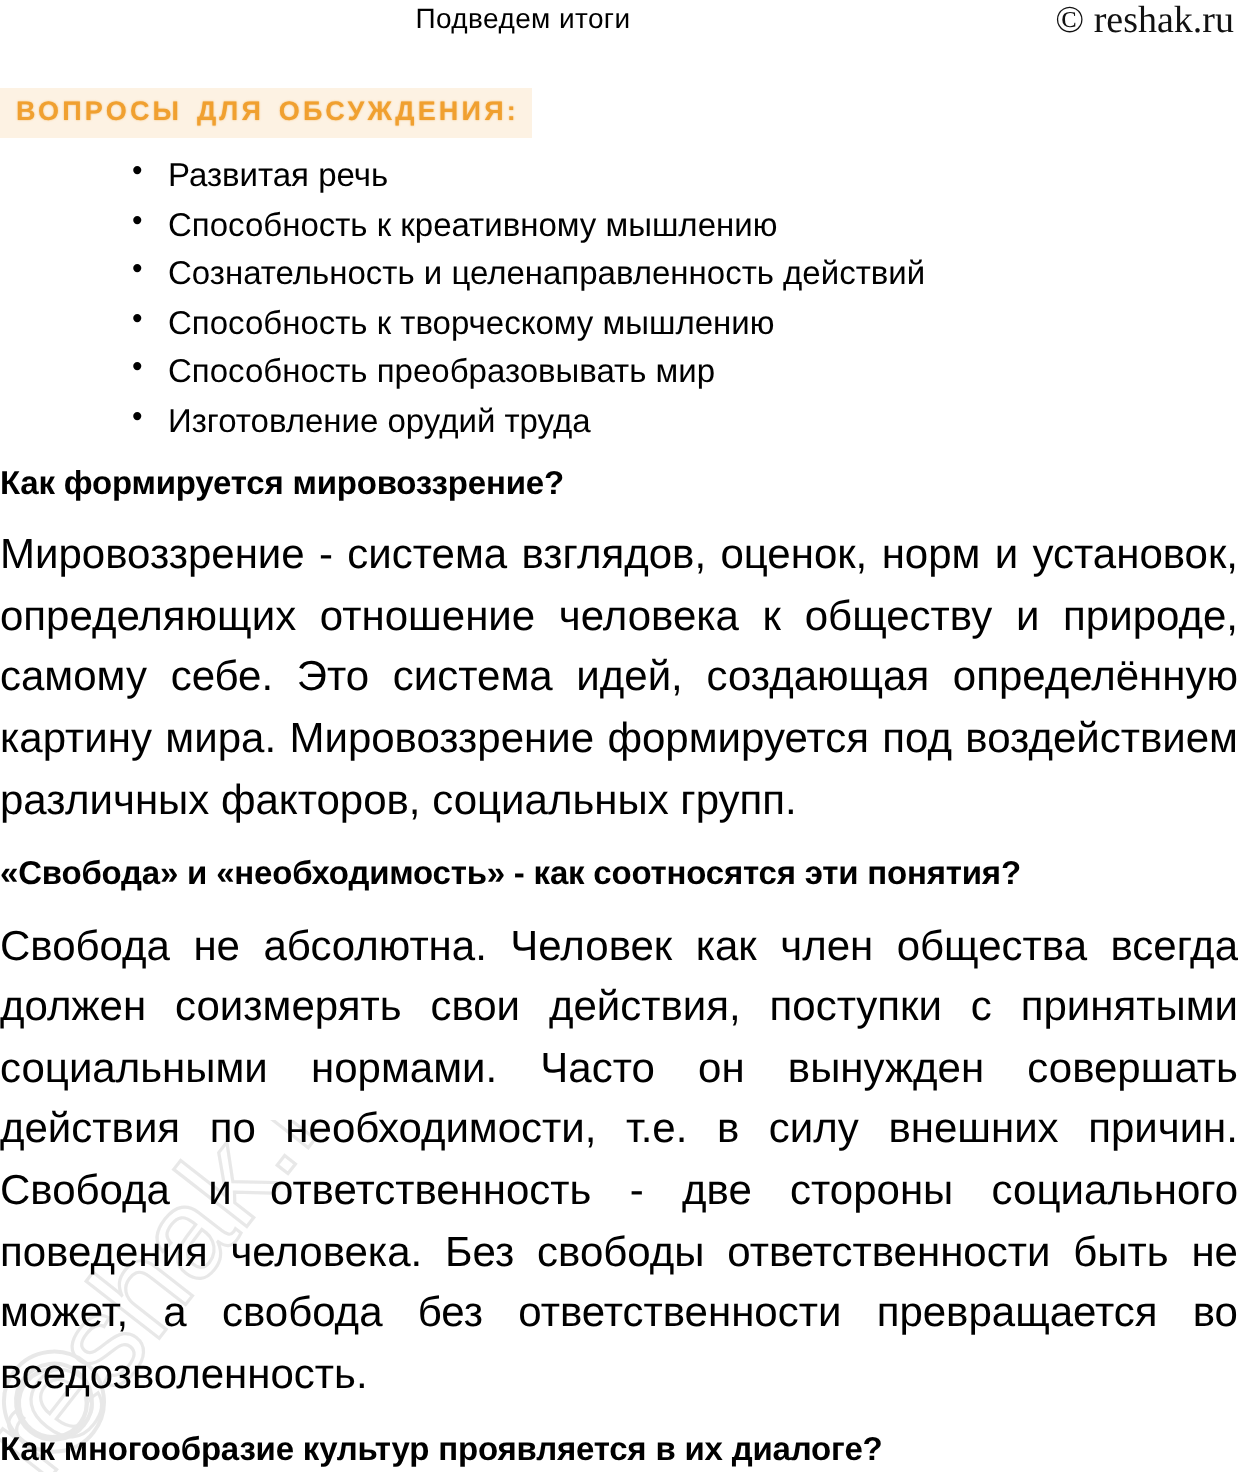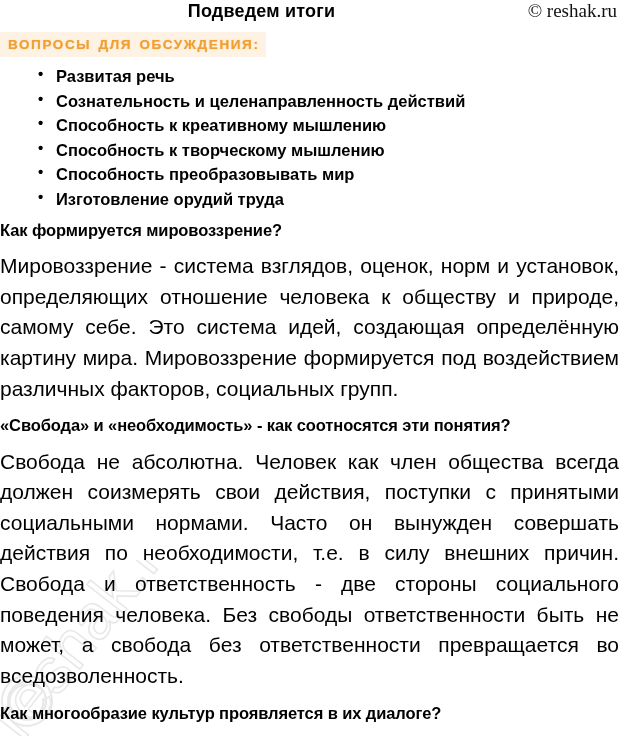--- a/index.html
+++ b/index.html
@@ -40,39 +40,39 @@
   
   .header-row {
     position: relative;
     height: 24px;
   }
   .doc-title {
     position: absolute;
     left: 0; right: 0;
     top: 1px;
     text-align: center;
-    font-size: 18px;
-    font-weight: bold;
+    font-size: 14px;
+    font-weight: normal;
     letter-spacing: .2px;
     padding-right: 96px;
   }
   .copyright {
     position: absolute;
     right: 2px;
     top: 0px;
     font-family: "Liberation Serif", serif;
     font-size: 19px;
     font-weight: normal;
     color: #111;
     white-space: nowrap;
   }
 
   
   .banner {
-    margin-top: 8px;
+    margin-top: 20px;
     display: inline-block;
     background: #fdf2e3;
     padding: 4px 7px 5px 8px;
     line-height: 1;
   }
   .banner-text {
     font-size: 13.5px;
     font-weight: bold;
     color: #f0a030;
     letter-spacing: 1.6px;
@@ -91,23 +91,22 @@
   }
   .q-head.justify {
     text-align: justify;
     text-align-last: left;
   }
   .q-head.tight { margin-top: 9px; }
 
   
   ul.bullets {
     margin: 7px 0 6px 0;
-    padding: 0 0 0 56px;
+    padding: 0 0 0 84px;
     list-style: none;
-    font-weight: bold;
   }
   ul.bullets li {
     position: relative;
     font-size: 16.5px;
     line-height: 1.485;
     white-space: nowrap;
   }
   ul.bullets li::before {
     content: "\2022";
     position: absolute;
@@ -148,22 +147,22 @@
     <div class="copyright">© reshak.ru</div>
   </div>
 
   <div class="banner">
     <span class="banner-text">ВОПРОСЫ ДЛЯ ОБСУЖДЕНИЯ:</span>
   </div>
 
   
   <ul class="bullets">
     <li>Развитая речь</li>
+    <li>Способность к креативному мышлению</li>
     <li>Сознательность и целенаправленность действий</li>
-    <li>Способность к креативному мышлению</li>
     <li>Способность к творческому мышлению</li>
     <li>Способность преобразовывать мир</li>
     <li>Изготовление орудий труда</li>
   </ul>
 
   
   <div class="q-head tight">Как формируется мировоззрение?</div>
   <p class="para first">Мировоззрение - система взглядов, оценок, норм и установок, определяющих отношение человека к обществу и природе, самому себе. Это система идей, создающая определённую картину мира. Мировоззрение формируется под воздействием различных факторов, социальных групп.</p>
 
   

